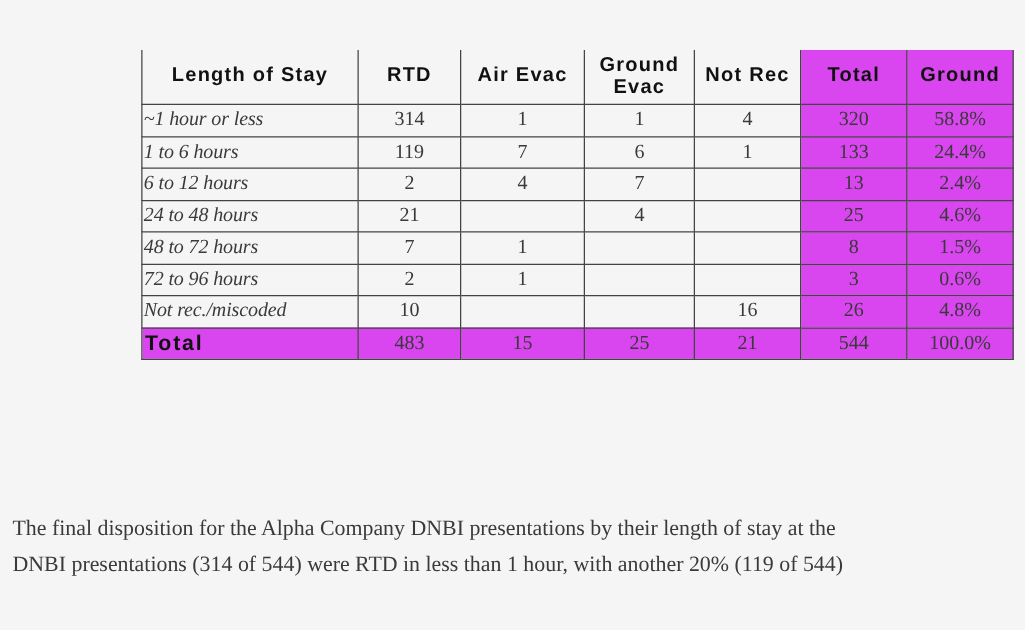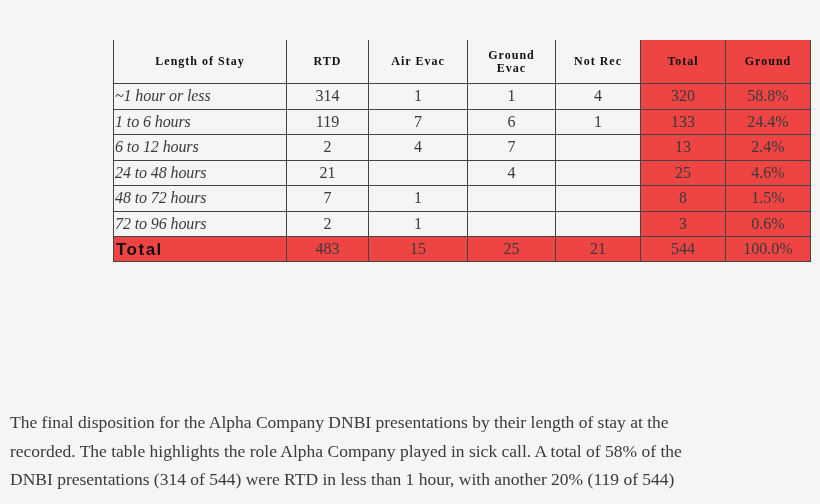--- a/index.html
+++ b/index.html
@@ -10,27 +10,27 @@
     }
     .tbl-wrap { position: absolute; left: 113px; top: 40px; }
     table { border-collapse: collapse; table-layout: fixed; }
     td, th {
       border: 1.5px solid #444; padding: 0; height: 24.5px;
       font-size: 16px; font-weight: normal; color: #3a3a3a;
       text-align: center; vertical-align: middle; line-height: 1;
     }
     thead th {
       border-top: none; height: 43px;
-      font-family: Liberation Serif, serif; font-weight: bold;
-      font-size: 12px; letter-spacing: 1px; color: #111;
+      font-family: Liberation Sans, sans-serif; font-weight: bold;
+      font-size: 16px; letter-spacing: 1px; color: #111;
       line-height: 1.05;
     }
     thead th.first { text-align: center; }
     td.label { text-align: left; padding-left: 1px; letter-spacing: -0.1px; font-style: italic; }
-    .cyan { background: #ef4444; margin-left: 36px; }
+    .cyan { background: #d946ef; margin-left: 36px; }
     .tot-label {
       font-family: "Liberation Sans", sans-serif; font-weight: bold;
       font-size: 17px; letter-spacing: 1.5px; color: #111; text-align: left;
       padding-left: 2px;
     }
     tr.tot td { height: 24px; }
     .para {
       position: absolute; left: 10px; top: 362px; width: 800px;
       font-size: 17.5px; line-height: 28.5px; color: #3a3a3a; margin-top: 46px;
     }
@@ -112,30 +112,38 @@
       </tr>
       <tr>
         <td class="label">72 to 96 hours</td>
         <td>2</td>
         <td>1</td>
         <td></td>
         <td></td>
         <td class="cyan">3</td>
         <td class="cyan">0.6%</td>
       </tr>
+      <tr>
+        <td class="label">Not rec./miscoded</td>
+        <td>10</td>
+        <td></td>
+        <td></td>
+        <td>16</td>
+        <td class="cyan">26</td>
+        <td class="cyan">4.8%</td>
+      </tr>
       <tr class="tot cyan">
         <td class="tot-label">Total</td>
         <td>483</td>
         <td>15</td>
         <td>25</td>
         <td>21</td>
         <td>544</td>
         <td>100.0%</td>
       </tr>
     </tbody>
   </table>
 </div>
 
 <div class="para">
   <div>The final disposition for the Alpha Company DNBI presentations by their length of stay at the</div>
-  <div>recorded. The table highlights the role Alpha Company played in sick call. A total of 58% of the</div>
   <div>DNBI presentations (314 of 544) were RTD in less than 1 hour, with another 20% (119 of 544)</div>
 </div>
 
 </body></html>

